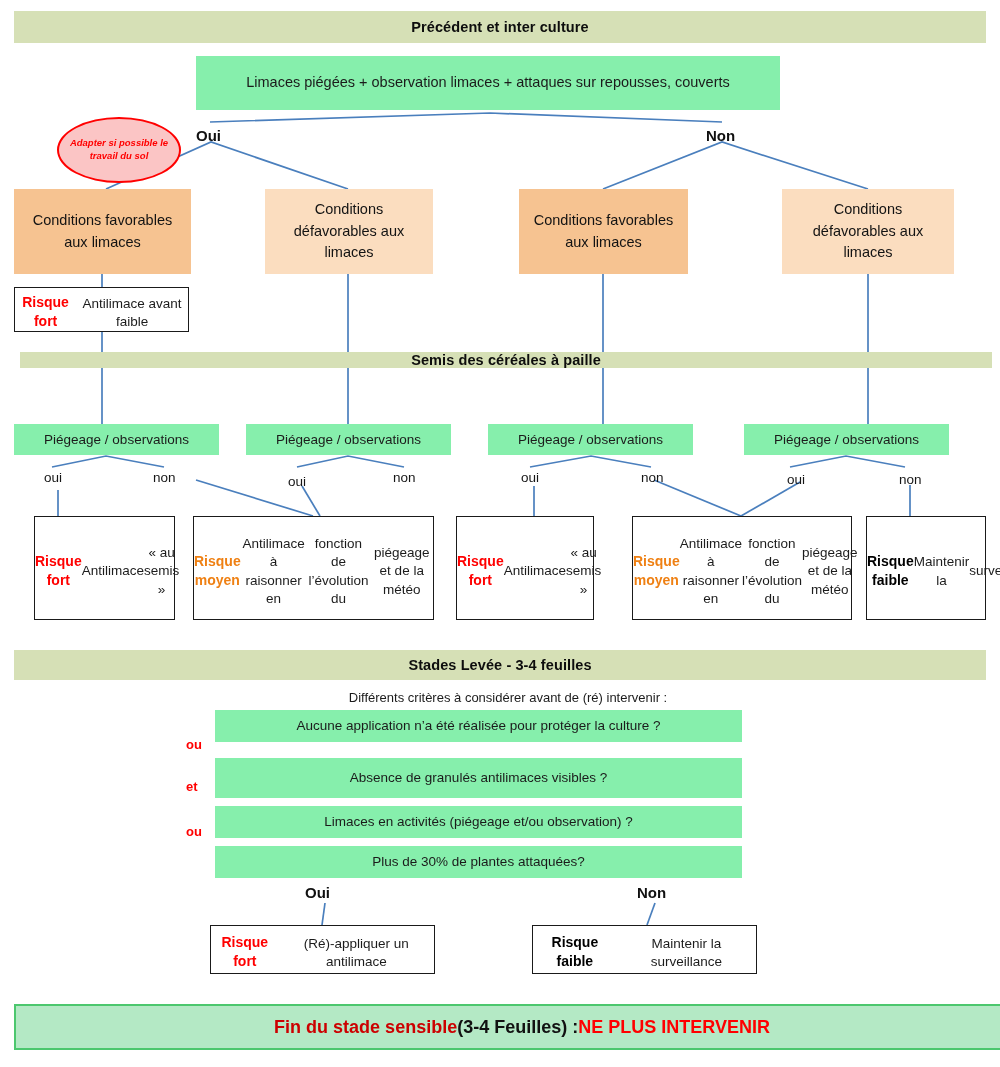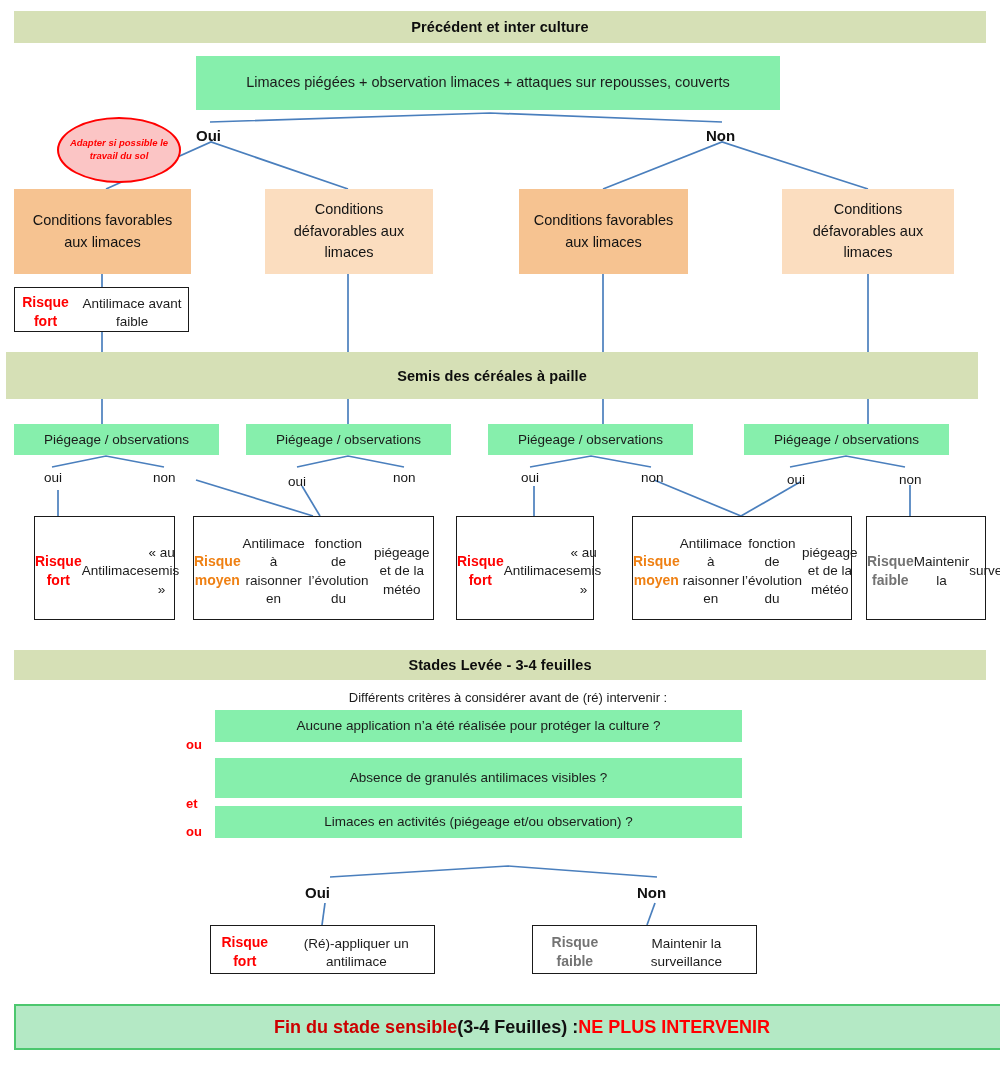--- a/index.html
+++ b/index.html
@@ -68,21 +68,21 @@
     color:#1c1c1c;
     line-height:1.35;
   }
   .outcome .risk{
     font-weight:bold;
     font-size:14px;
     margin-bottom:2px;
   }
   .risk-fort{color:#ff0000;}
   .risk-moyen{color:#ef8013;}
-  .risk-faible{color:#737373;}
+  .risk-faible{color:#000000;}
   .outcome .detail{display:block;}
 
   
   .label{
     position:absolute;
     white-space:nowrap;
   }
   .lbl-big{font-weight:bold;font-size:15px;color:#101010;}
   .lbl-small{font-size:13.5px;color:#161616;}
   .lbl-op{font-weight:bold;font-size:13px;color:#ff0000;}
@@ -209,21 +209,21 @@
   </div>
   <div class="node orangebox orange-light" style="left:782px;top:189px;width:172px;height:85px;">
     <span>Conditions défavorables aux limaces</span>
   </div>
 
   <div class="node outcome" style="left:14px;top:287px;width:175px;height:45px;">
     <span class="risk risk-fort">Risque fort</span>
     <span class="detail">Antilimace avant faible</span>
   </div>
 
-  <div class="node sectionbar" style="left:6px;top:352px;width:972px;height:47px;">
+  <div class="node sectionbar" style="left:20px;top:352px;width:972px;height:16px;">
     <span>Semis des céréales à paille</span>
   </div>
 
   <div class="node bluebox small" style="left:14px;top:424px;width:205px;height:31px;">
     <span>Piégeage / observations</span>
   </div>
   <div class="node bluebox small" style="left:246px;top:424px;width:205px;height:31px;">
     <span>Piégeage / observations</span>
   </div>
   <div class="node bluebox small" style="left:488px;top:424px;width:205px;height:31px;">
@@ -303,25 +303,28 @@
 
   <div class="node bluebox small" style="left:215px;top:710px;width:527px;height:32px;">
     <span>Aucune application n’a été réalisée pour protéger la culture ?</span>
   </div>
   <div class="node bluebox small" style="left:215px;top:758px;width:527px;height:40px;">
     <span>Absence de granulés antilimaces visibles ?</span>
   </div>
   <div class="node bluebox small" style="left:215px;top:806px;width:527px;height:32px;">
     <span>Limaces en activités (piégeage et/ou observation) ?</span>
   </div>
+  <div class="node bluebox small" style="left:215px;top:846px;width:527px;height:32px;">
+    <span>Plus de 30% de plantes attaquées?</span>
+  </div>
 
   <div class="label lbl-op" style="left:186px;top:737px;">
     <span>ou</span>
   </div>
-  <div class="label lbl-op" style="left:186px;top:796px;">
+  <div class="label lbl-op" style="left:186px;top:779px;">
     <span>et</span>
   </div>
   <div class="label lbl-op" style="left:186px;top:824px;">
     <span>ou</span>
   </div>
 
   <div class="label lbl-big" style="left:305px;top:884px;">
     <span>Oui</span>
   </div>
   <div class="label lbl-big" style="left:637px;top:884px;">

